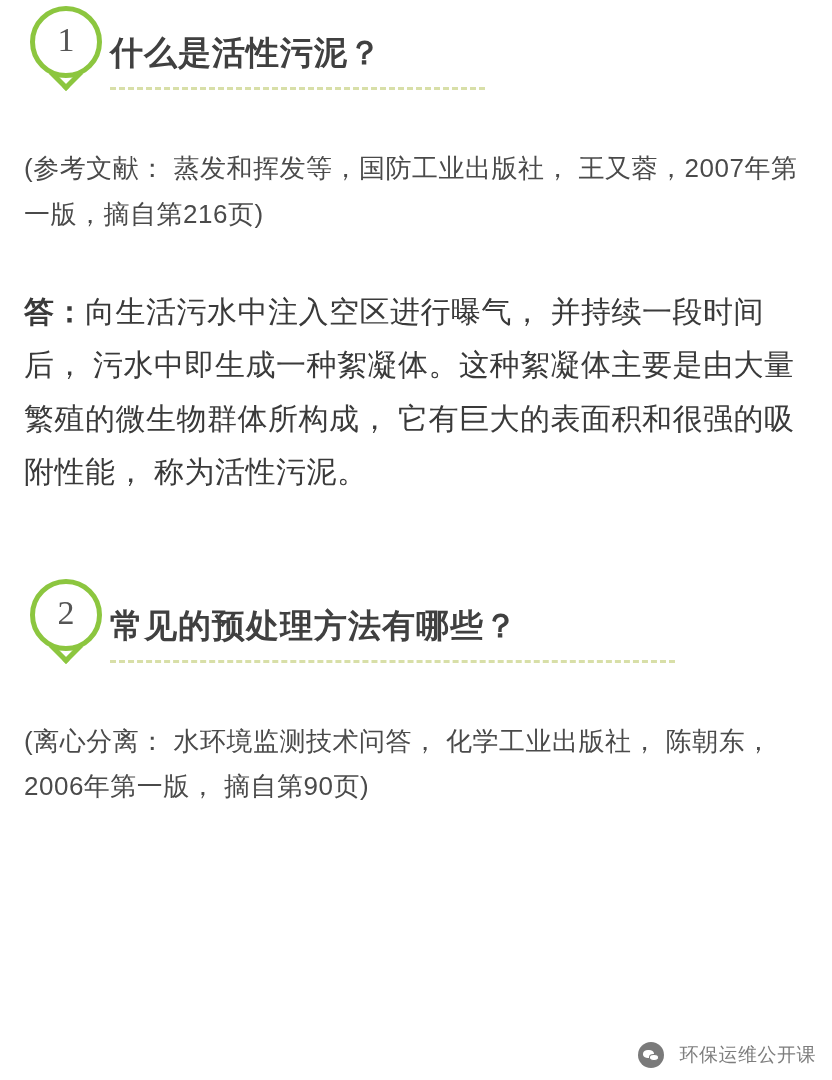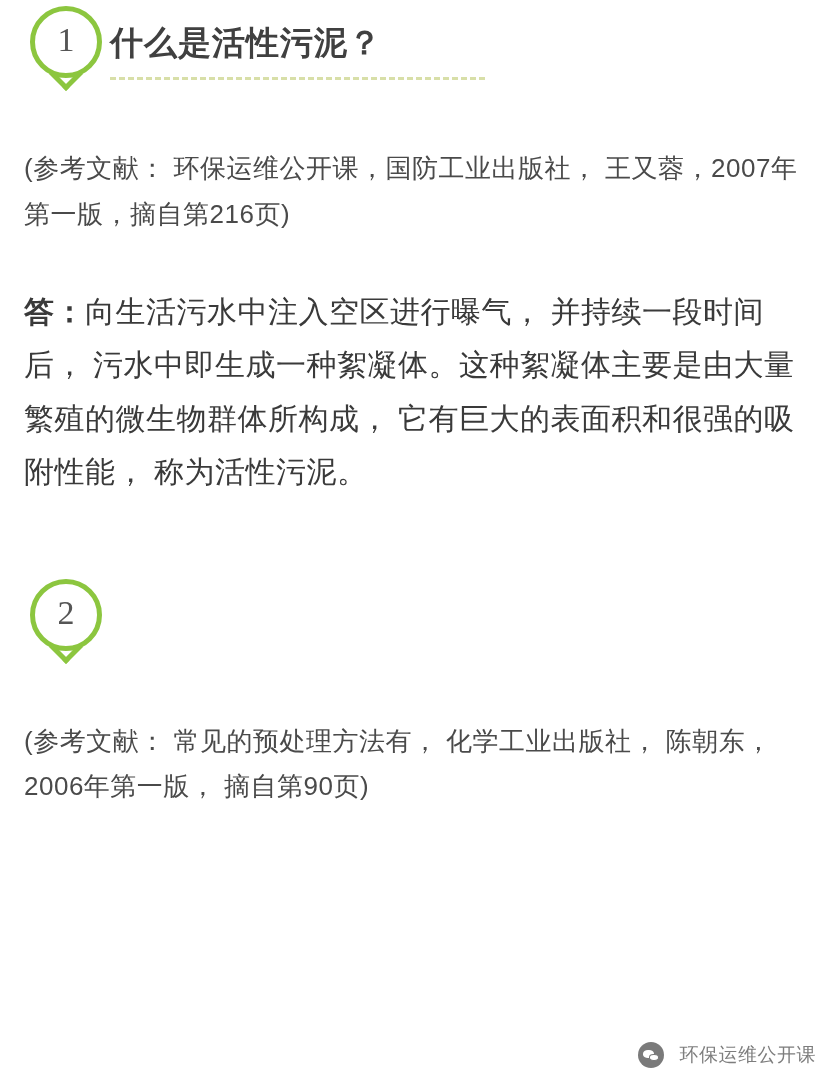--- a/index.html
+++ b/index.html
@@ -68,21 +68,21 @@
     width: 72px;
     height: 72px;
     line-height: 68px;
     text-align: center;
     font-size: 34px;
     color: #555555;
     font-family: "Liberation Serif", "DejaVu Serif", serif;
   }
   .qtitle-wrap {
     flex: 1 1 auto;
-    padding-top: 22px;
+    padding-top: 32px;
   }
   .qtitle {
     font-size: 33px;
     line-height: 1.25;
     color: #404040;
     font-weight: 600;
     letter-spacing: 1px;
     white-space: nowrap;
   }
   .dashline {
@@ -170,37 +170,41 @@
       <div class="pin-wrap">
         <div class="pin-tail"></div>
         <div class="pin"></div>
         <div class="pin-num">1</div>
       </div>
       <div class="qtitle-wrap">
         <div class="qtitle">什么是活性污泥？</div>
         <div class="dashline"></div>
       </div>
     </div>
-    <div class="ref">(参考文献： 环保运维公开课，国防工业出版社， 王又蓉，2007年第一版，摘自第216页)</div>
+    <div class="ref">(参考文献： 蒸发和挥发等，国防工业出版社， 王又蓉，2007年第一版，摘自第216页)</div>
     <div class="answer">
       <span class="lead">答：</span><span>向生活污水中注入空区进行曝气， 并持续一段时间后， 污水中即生成一种絮凝体。这种絮凝体主要是由大量繁殖的微生物群体所构成， 它有巨大的表面积和很强的吸附性能， 称为活性污泥。</span>
     </div>
   </div>
 
   <div class="spacer-lg"></div>
 
   <div class="qblock">
     <div class="qhead">
       <div class="pin-wrap">
         <div class="pin-tail"></div>
         <div class="pin"></div>
         <div class="pin-num">2</div>
       </div>
+      <div class="qtitle-wrap">
+        <div class="qtitle">常见的预处理方法有哪些？</div>
+        <div class="dashline wide"></div>
+      </div>
     </div>
-    <div class="ref">(参考文献： 常见的预处理方法有， 化学工业出版社， 陈朝东， 2006年第一版， 摘自第90页)</div>
+    <div class="ref">(离心分离： 水环境监测技术问答， 化学工业出版社， 陈朝东， 2006年第一版， 摘自第90页)</div>
   </div>
 
   <div class="footer-badge">
     <div class="wechat-icon"></div>
     <div class="footer-text">环保运维公开课</div>
   </div>
 
 </div>
 
 </body></html>

